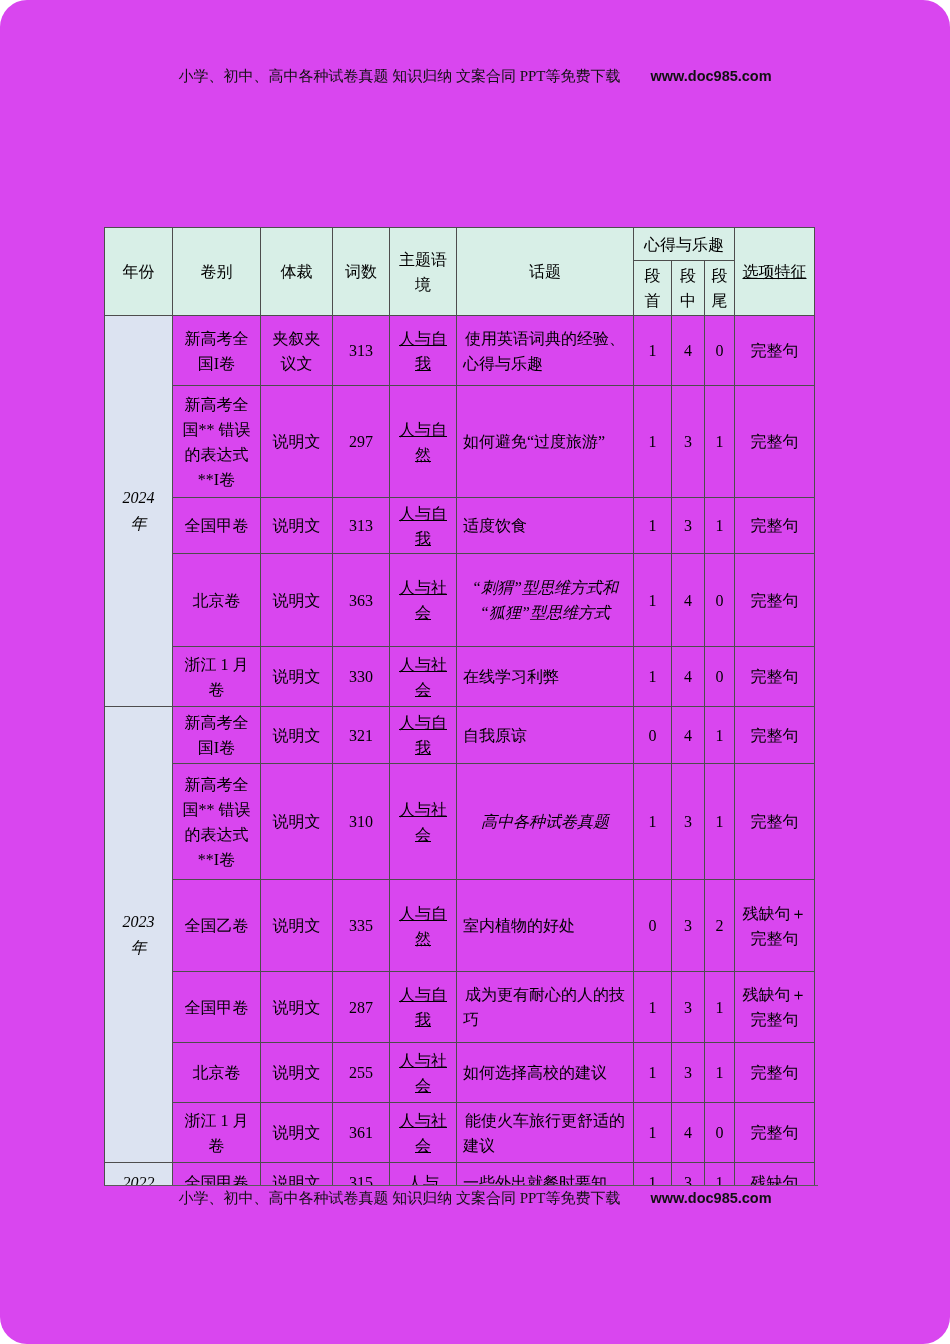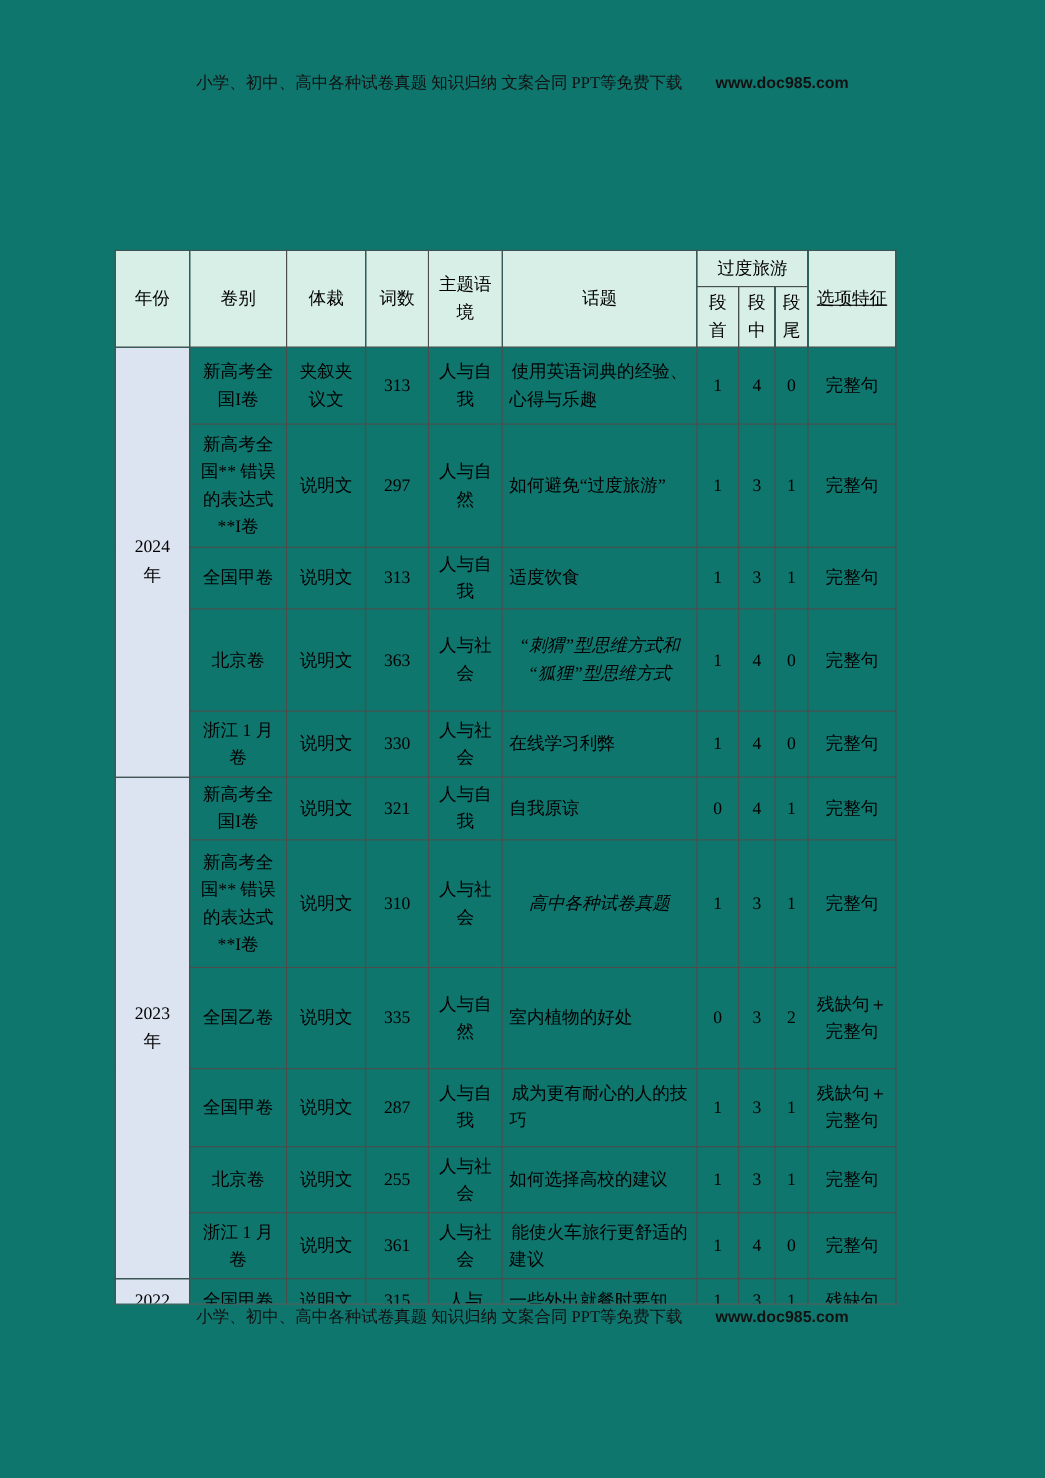--- a/index.html
+++ b/index.html
@@ -1,22 +1,23 @@
 <!DOCTYPE html>
 <html lang="zh"><head>
 <meta charset="utf-8">
 <style>
   html,body{margin:0;padding:0;background:#ffffff;}
   .page{
     position:relative;
     width:950px;height:1344px;
-    background:#0f766e;
+    background:#d946ef;
     font-family:"Liberation Serif","DejaVu Serif",serif;
     color:#000;
     overflow:hidden;
+    border-radius:27px;
   }
   .doc-note{
     position:absolute;left:0;width:950px;
     text-align:center;
     font-size:15px;line-height:24px;
     color:#111;
     white-space:nowrap;
   }
   .doc-note.top{top:64px;}
   .doc-note.bottom{top:1186px;}
@@ -46,23 +47,23 @@
     font-size:16px;
     line-height:25px;
     padding:2px 6px;
     overflow:hidden;
     word-break:break-all;
   }
   thead th{background:#d8efe7;}
   thead tr:nth-child(1){height:33px;}
   thead tr:nth-child(2){height:52px;}
   td.year-cell{background:#dce3f1;padding:2px 4px;}
-  td.year-cell .yl{display:block;line-height:26px;}
+  td.year-cell .yl{display:block;line-height:26px;font-style:italic;}
   td.cell-paper{padding:2px 7px;}
-  td.cell-context{padding:2px 10px;}
+  td.cell-context{padding:2px 10px;text-decoration:underline;}
   td.cell-topic{
     text-align:justify;
     text-align-last:left;
     padding:3px 8px;
   }
   td.cell-topic.center{
     text-align:center;
     text-align-last:center;
     font-style:italic;
   }
@@ -108,21 +109,21 @@
         <col style="width:80px">
       </colgroup>
       <thead>
         <tr>
           <th rowspan="2">年份</th>
           <th rowspan="2">卷别</th>
           <th rowspan="2">体裁</th>
           <th rowspan="2">词数</th>
           <th rowspan="2" class="th-context">主题语境</th>
           <th rowspan="2">话题</th>
-          <th colspan="3">过度旅游</th>
+          <th colspan="3">心得与乐趣</th>
           <th rowspan="2" class="th-feature">选项特征</th>
         </tr>
         <tr>
           <th class="th-pos">段首</th>
           <th class="th-pos">段中</th>
           <th class="th-pos">段尾</th>
         </tr>
       </thead>
       <tbody>
           <tr>

